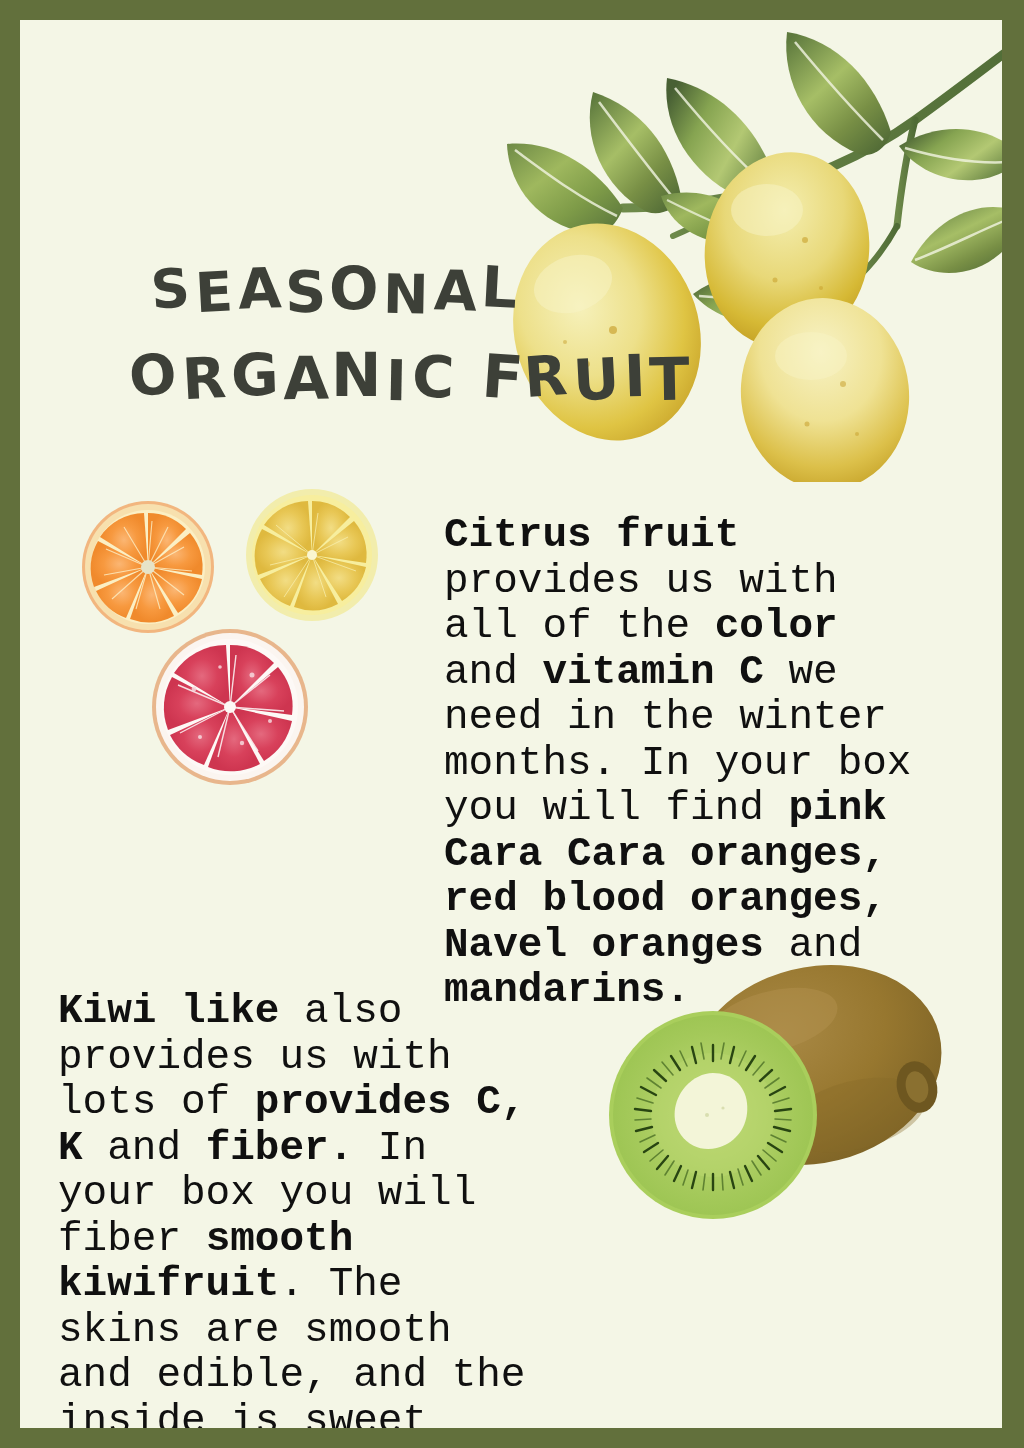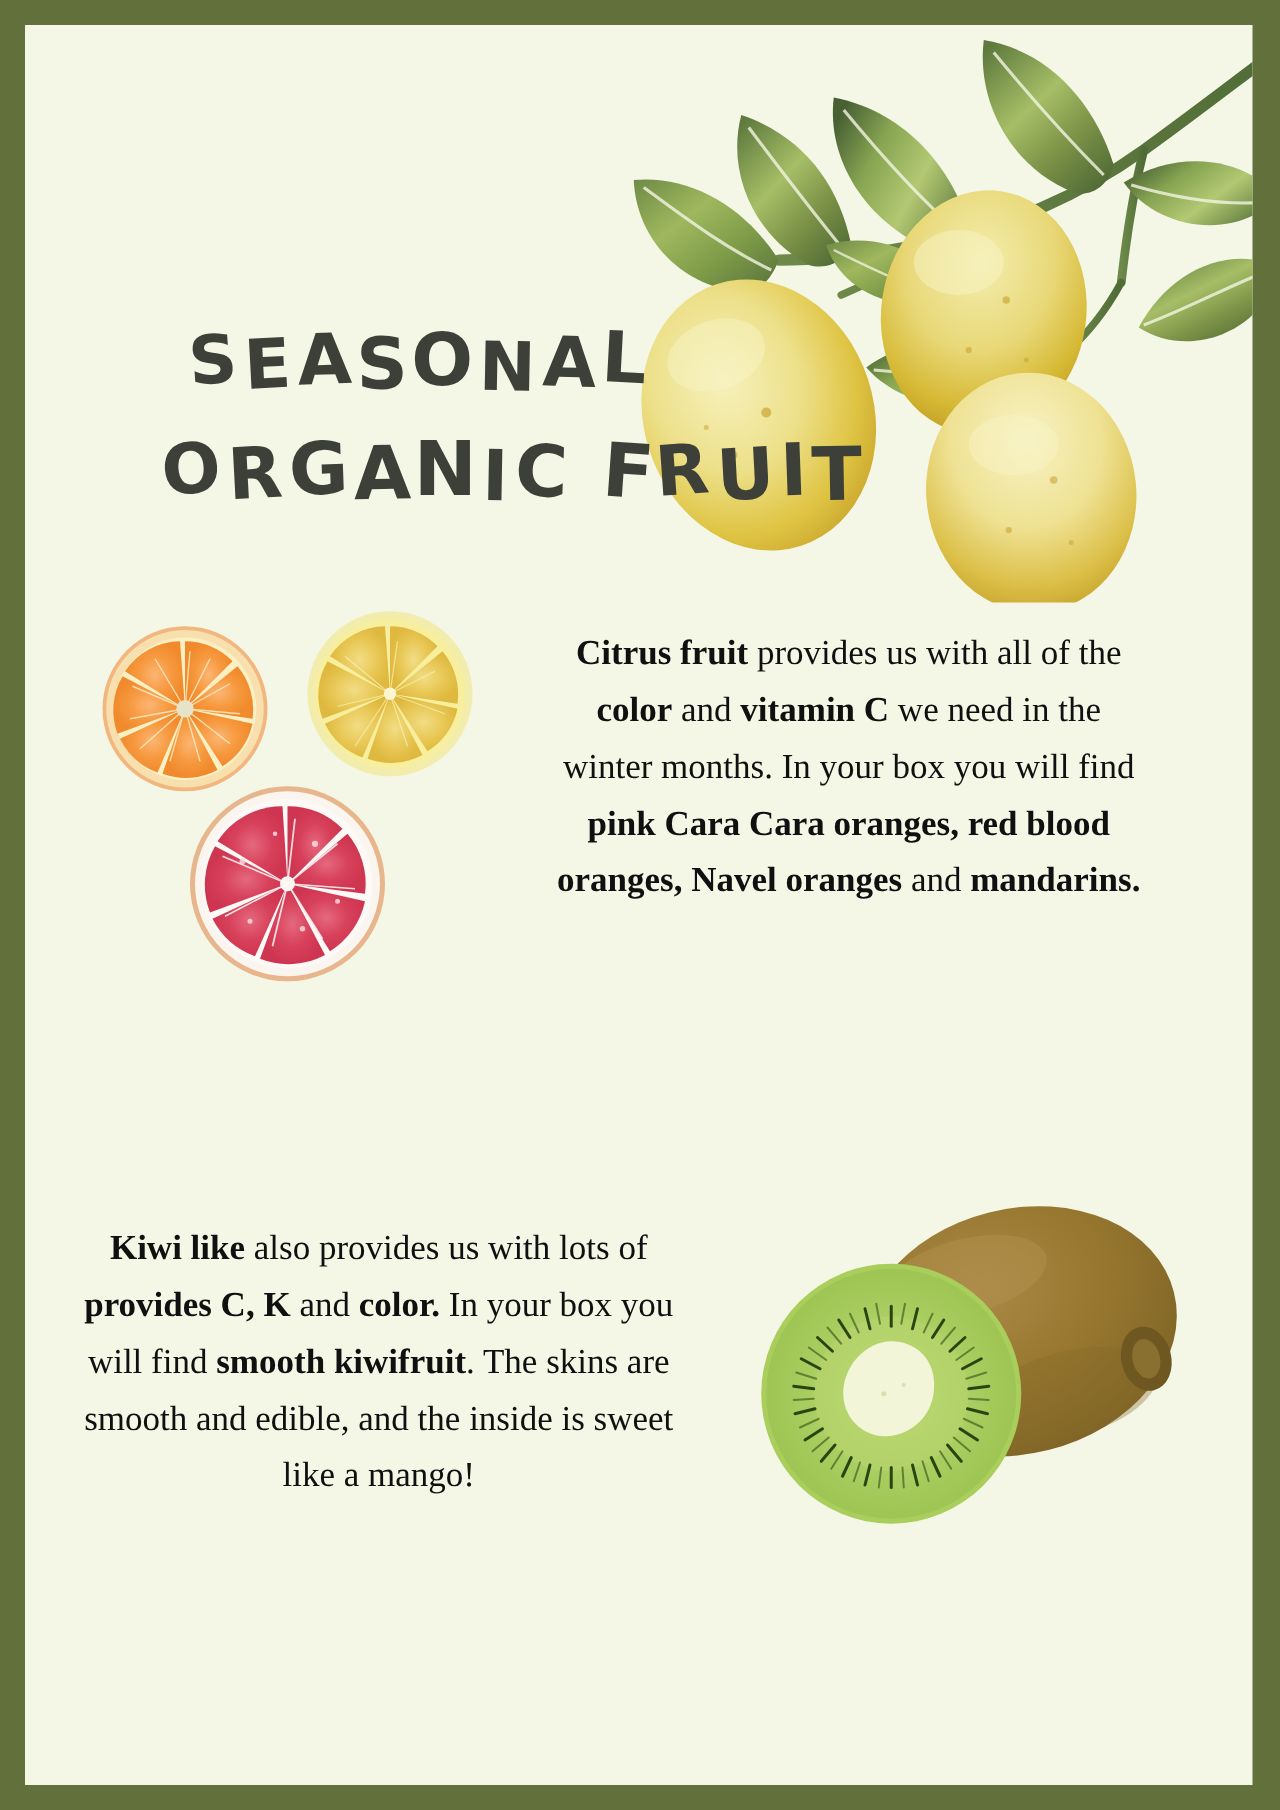--- a/index.html
+++ b/index.html
@@ -51,24 +51,23 @@
   #title .tline.l2 { padding-left: 0px; font-size: 58px; }
   #title .ch {
     display: inline-block;
     transform-origin: 50% 80%;
   }
 
   
   .para {
     position: absolute;
     color: #101010;
-    font-family: Liberation Serif, serif;
-    font-size: 28px;
+    font-family: Liberation Mono, monospace;
+    font-size: 41px;
     line-height: 45.5px;
-    text-align: center;
   }
   .para b { font-weight: 700; }
 
   #citrus-para {
     left: 424px;
     top: 452px;
     width: 470px;
   }
   #kiwi-para {
     left: 38px;
@@ -385,16 +384,16 @@
       </svg>
     </div>
 
     <div id="title">
       <span class="tline l1"><span class="ch" style="transform: rotate(-4deg) translateY(-3px) scale(0.96);">S</span><span class="ch" style="transform: rotate(-3deg) translateY(1px) scale(0.98);">E</span><span class="ch" style="transform: rotate(-2deg) translateY(-2px) scale(1);">A</span><span class="ch" style="transform: rotate(-1deg) translateY(2px) scale(1.02);">S</span><span class="ch" style="transform: rotate(0deg) translateY(-1px) scale(1.04);">O</span><span class="ch" style="transform: rotate(1deg) translateY(3px) scale(0.97);">N</span><span class="ch" style="transform: rotate(2deg) translateY(0px) scale(0.99);">A</span><span class="ch" style="transform: rotate(3deg) translateY(-3px) scale(1.01);">L</span></span>
       <span class="tline l2"><span class="ch" style="transform: rotate(-4deg) translateY(-3px) scale(0.96);">O</span><span class="ch" style="transform: rotate(-3deg) translateY(1px) scale(0.98);">R</span><span class="ch" style="transform: rotate(-2deg) translateY(-2px) scale(1);">G</span><span class="ch" style="transform: rotate(-1deg) translateY(2px) scale(1.02);">A</span><span class="ch" style="transform: rotate(0deg) translateY(-1px) scale(1.04);">N</span><span class="ch" style="transform: rotate(1deg) translateY(3px) scale(0.97);">I</span><span class="ch" style="transform: rotate(2deg) translateY(0px) scale(0.99);">C</span><span class="ch" style="transform: rotate(3deg) translateY(-3px) scale(1.01);">&nbsp;</span><span class="ch" style="transform: rotate(4deg) translateY(1px) scale(1.03);">F</span><span class="ch" style="transform: rotate(-4deg) translateY(-2px) scale(0.96);">R</span><span class="ch" style="transform: rotate(-3deg) translateY(2px) scale(0.98);">U</span><span class="ch" style="transform: rotate(-2deg) translateY(-1px) scale(1);">I</span><span class="ch" style="transform: rotate(-1deg) translateY(3px) scale(1.02);">T</span></span>
     </div>
 
     <p class="para" id="citrus-para"><b>Citrus fruit</b><span> provides us with all of the </span><b>color</b><span> and </span><b>vitamin C</b><span> we need in the winter months. In your  box you will find </span><b>pink Cara Cara oranges, red blood oranges, Navel oranges</b><span> and </span><b>mandarins.</b></p>
 
-    <p class="para" id="kiwi-para"><b>Kiwi like</b><span> also provides us with lots of </span><b>provides C, K</b><span> and </span><b>color.</b><span> In your  box you will find </span><b>smooth kiwifruit</b><span>. The skins are smooth and edible, and the inside is sweet like a mango!</span></p>
+    <p class="para" id="kiwi-para"><b>Kiwi like</b><span> also provides us with lots of </span><b>provides C, K</b><span> and </span><b>fiber.</b><span> In your  box you will fiber </span><b>smooth kiwifruit</b><span>. The skins are smooth and edible, and the inside is sweet like a mango!</span></p>
 
   </div>
 </div>
 
 </body></html>

